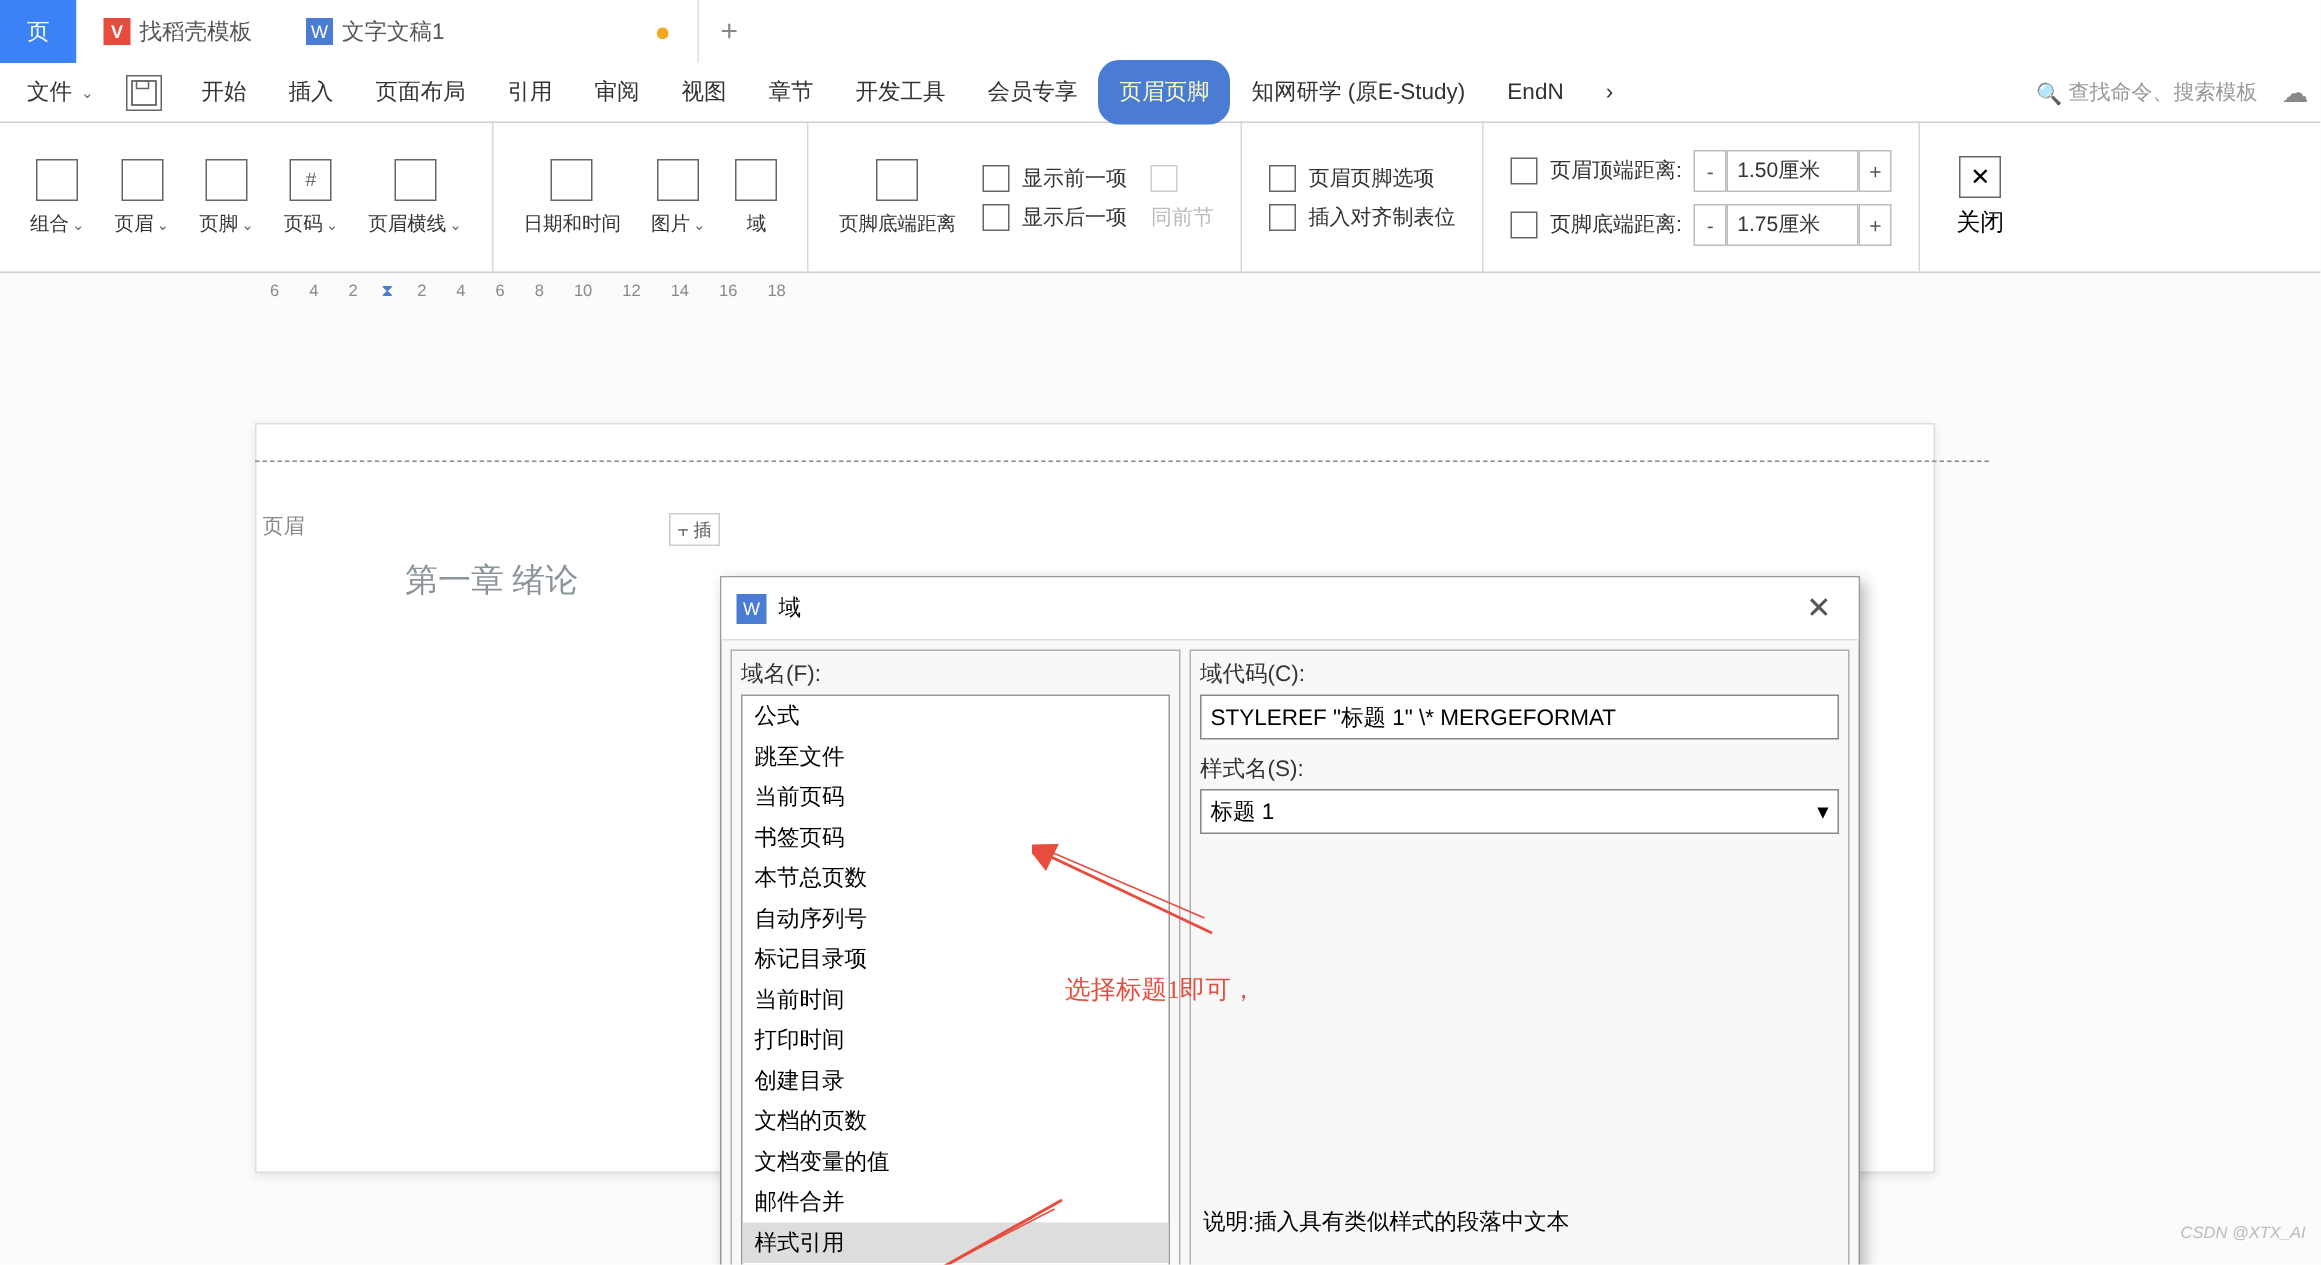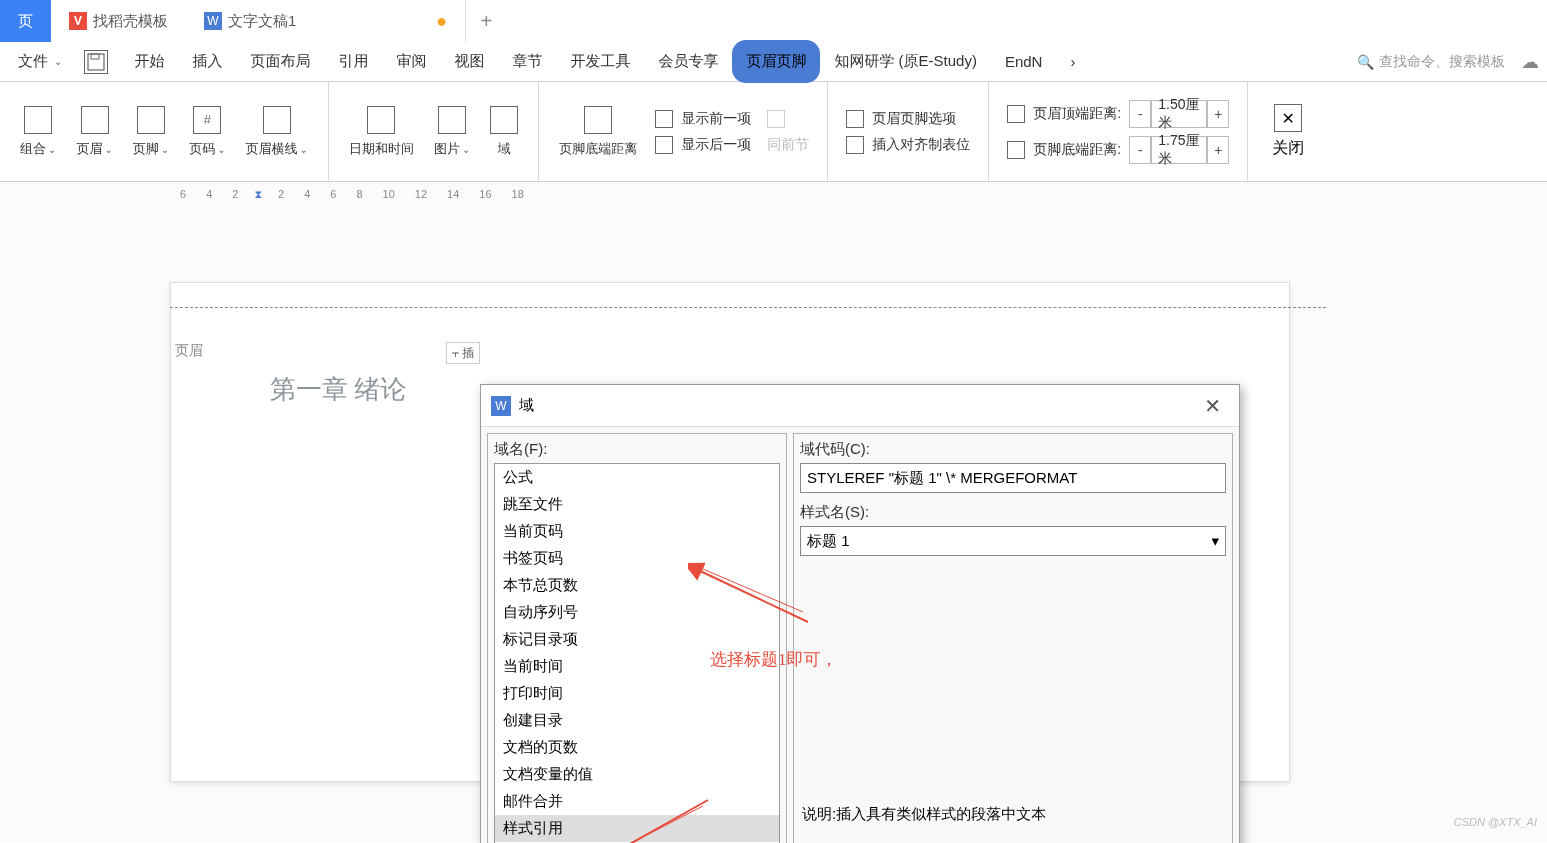--- a/index.html
+++ b/index.html
@@ -14,46 +14,46 @@
 .tab-doc { background: #fff; border-right: 1px solid #e0e0e0; }
 .doc-icon { width: 18px; height: 18px; background: #4a7cd4; margin-right: 6px; display: flex; align-items: center; justify-content: center; color: #fff; font-size: 12px; }
 .tab-unsaved-dot { color: #f5a623; margin-left: 140px; font-size: 18px; }
 .tab-add { width: 40px; display: flex; align-items: center; justify-content: center; font-size: 20px; color: #888; }
 
 
 .menubar { display: flex; align-items: center; height: 40px; border-bottom: 1px solid #d0d0d0; padding: 0 8px; font-size: 15px; }
 .menu-file { display: flex; align-items: center; gap: 4px; padding: 0 10px; color: #333; }
 .save-icon { width: 24px; height: 24px; border: 1.5px solid #666; margin: 0 12px; display: flex; align-items: center; justify-content: center; position: relative; }
 .menu-item { padding: 0 14px; color: #333; font-size: 15px; }
-.menu-item-active { background: #4a7cd4; color: #000000; border-radius: 14px; padding: 12px 14px; text-align: right; }
+.menu-item-active { background: #4a7cd4; color: #fef9c3; border-radius: 14px; padding: 12px 14px; text-align: right; }
 .menu-spacer { flex: 1; }
 .menu-right { display: flex; align-items: center; gap: 8px; color: #666; }
 .search-box { display: flex; align-items: center; gap: 4px; color: #999; font-size: 14px; padding: 0 8px; }
 
 
 .ribbon { display: flex; height: 100px; border-bottom: 1px solid #d0d0d0; background: #fff; }
 .ribbon-group { display: flex; align-items: center; border-right: 1px solid #d8d8d8; padding: 0 10px; }
 .ribbon-btn { display: flex; flex-direction: column; align-items: center; justify-content: center; gap: 6px; padding: 0 10px; font-size: 13px; color: #333; }
 .ribbon-btn .icon { width: 28px; height: 28px; border: 1.5px solid #666; }
 .ribbon-small-row { display: flex; align-items: center; gap: 8px; font-size: 14px; color: #333; padding: 2px 0; }
 .ribbon-small-col { display: flex; flex-direction: column; gap: 4px; padding: 0 8px; }
 .spinner { display: flex; align-items: center; }
 .spinner-btn { width: 22px; height: 28px; border: 1px solid #bbb; display: flex; align-items: center; justify-content: center; font-size: 14px; color: #555; background: #fff; }
-.spinner-val { width: 56px; height: 28px; border: 1px solid #bbb; display: flex; align-items: center; padding: 0 6px; font-size: 14px; }
+.spinner-val { width: 88px; height: 28px; border: 1px solid #bbb; display: flex; align-items: center; padding: 0 6px; font-size: 14px; }
 .close-btn { display: flex; flex-direction: column; align-items: center; justify-content: center; gap: 6px; padding: 0 14px; }
 .close-x { width: 28px; height: 28px; border: 1.5px solid #666; display: flex; align-items: center; justify-content: center; font-size: 16px; }
 .dropdown-caret { font-size: 10px; color: #666; margin-left: 2px; }
 
 
 .doc-area { position: relative; background: #fbfbfb; height: 660px; }
 .ruler { position: absolute; top: 0; left: 170px; right: 0; height: 24px; display: flex; align-items: center; font-size: 11px; color: #888; }
 .ruler-tick { margin: 0 10px; }
 .page { position: absolute; left: 170px; top: 100px; width: 1120px; height: 500px; background: #fff; border: 1px solid #ddd; box-shadow: 0 2px 6px rgba(0,0,0,0.1); }
 .header-label { position: absolute; left: 175px; top: 160px; font-size: 14px; color: #888; }
-.header-text { position: absolute; left: 270px; top: 190px; font-size: 26px; color: #8b9499; font-family: SimSun, serif; }
+.header-text { position: absolute; left: 270px; top: 190px; font-size: 22px; color: #8b9499; font-family: SimSun, serif; }
 .page-sep { position: absolute; left: 170px; top: 125px; width: 1156px; border-top: 1px dashed #888; }
 .insert-field-btn { position: absolute; left: 446px; top: 160px; width: 34px; height: 22px; background: #fff; border: 1px solid #ccc; font-size: 12px; color: #555; display: flex; align-items: center; justify-content: center; }
 
 
 .dialog { position: absolute; left: 480px; top: 202px; width: 760px; background: #f8f8f8; border: 1px solid #999; box-shadow: 3px 3px 10px rgba(0,0,0,0.3); }
 .dlg-title { display: flex; align-items: center; height: 42px; padding: 0 10px; border-bottom: 1px solid #ddd; background: #fff; }
 .dlg-title-icon { width: 20px; height: 20px; background: #4a7cd4; margin-right: 8px; display: flex; align-items: center; justify-content: center; color: #fff; font-size: 12px; }
 .dlg-title-text { font-size: 15px; flex: 1; }
 .dlg-close { font-size: 20px; color: #555; padding: 0 8px; }
 .dlg-body { display: flex; padding: 6px; gap: 6px; }

